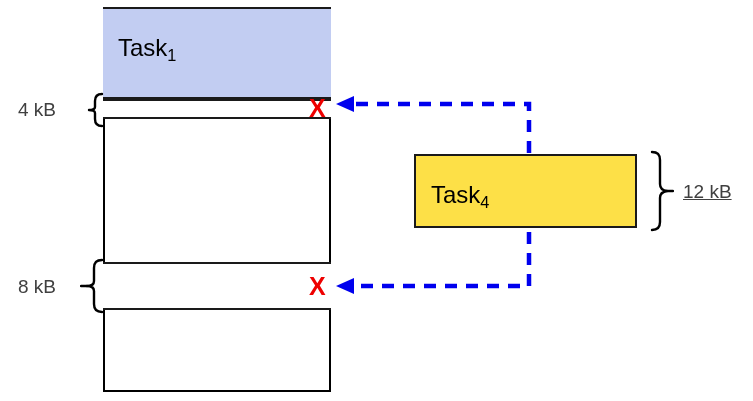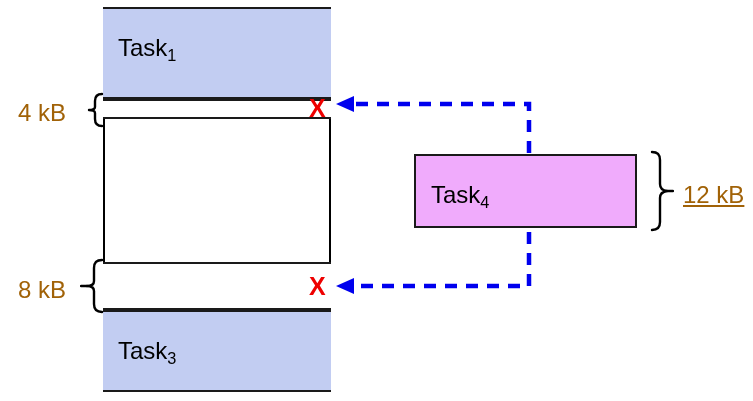--- a/index.html
+++ b/index.html
@@ -64,36 +64,36 @@
     position: absolute;
     color: #ee0000;
     font-size: 25px;
     font-weight: bold;
     line-height: 1;
     font-family: "Liberation Sans", sans-serif;
   }
   
   .size-label {
     position: absolute;
-    font-size: 24px;
-    color: #a16207;
+    font-size: 19px;
+    color: #404040;
     white-space: nowrap;
   }
   
   .brace {
     position: absolute;
   }
   
   .task-box {
     position: absolute;
     left: 414px;
     top: 154px;
     width: 223px;
     height: 74px;
-    background: #f0abfc;
+    background: #fde047;
     border: 2px solid #1a1a1a;
     box-sizing: border-box;
     z-index: 5;
     text-align: right;
   }
   
   .arrow-layer {
     position: absolute;
     left: 0;
     top: 0;
@@ -115,25 +115,20 @@
     </span>
   </div>
 
   <div class="mem-gap" style="top:99px; height:20px;"></div>
   <span class="x-mark" style="left:309px; top:96px;">X</span>
 
 
   <div class="mem-gap" style="top:262px; height:48px;"></div>
   <span class="x-mark" style="left:309px; top:274px;">X</span>
 
-  <div class="mem-block" style="top:310px; height:82px;">
-    <span class="block-label">
-      <span>Task</span><sub>3</sub>
-    </span>
-  </div>
 
   <span class="size-label" style="left:18px; top:99px;">4 kB</span>
   <svg class="brace" style="left:82px; top:92px;" width="22" height="36" viewBox="0 0 22 36">
     <path d="M20 2 Q13 2 13 9 L13 15 Q13 18 7 18 Q13 18 13 21 L13 27 Q13 34 20 34" fill="none" stroke="#000000" stroke-width="2.4" stroke-linecap="round" stroke-linejoin="round"></path>
   </svg>
 
   <span class="size-label" style="left:18px; top:276px;">8 kB</span>
   <svg class="brace" style="left:80px; top:258px;" width="26" height="56" viewBox="0 0 26 56">
     <path d="M22 2 Q14 2 14 10 L14 23 Q14 28 7 28 Q14 28 14 33 L14 46 Q14 54 22 54" fill="none" stroke="#000000" stroke-width="2.4" stroke-linecap="round" stroke-linejoin="round"></path>
     <path d="M1 28 L7 28" stroke="#000000" stroke-width="2.4" stroke-linecap="round"></path>

